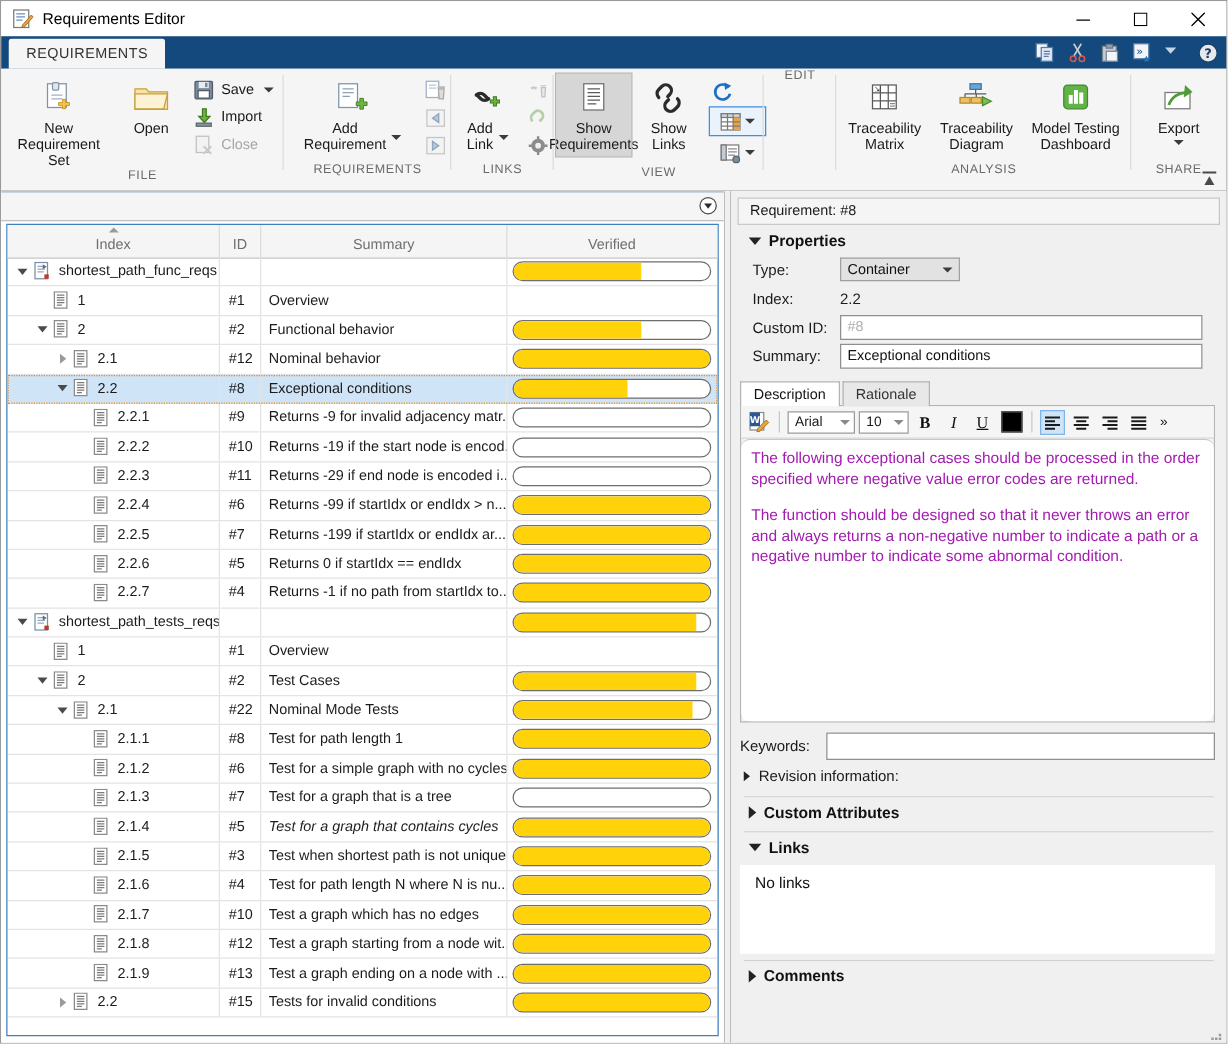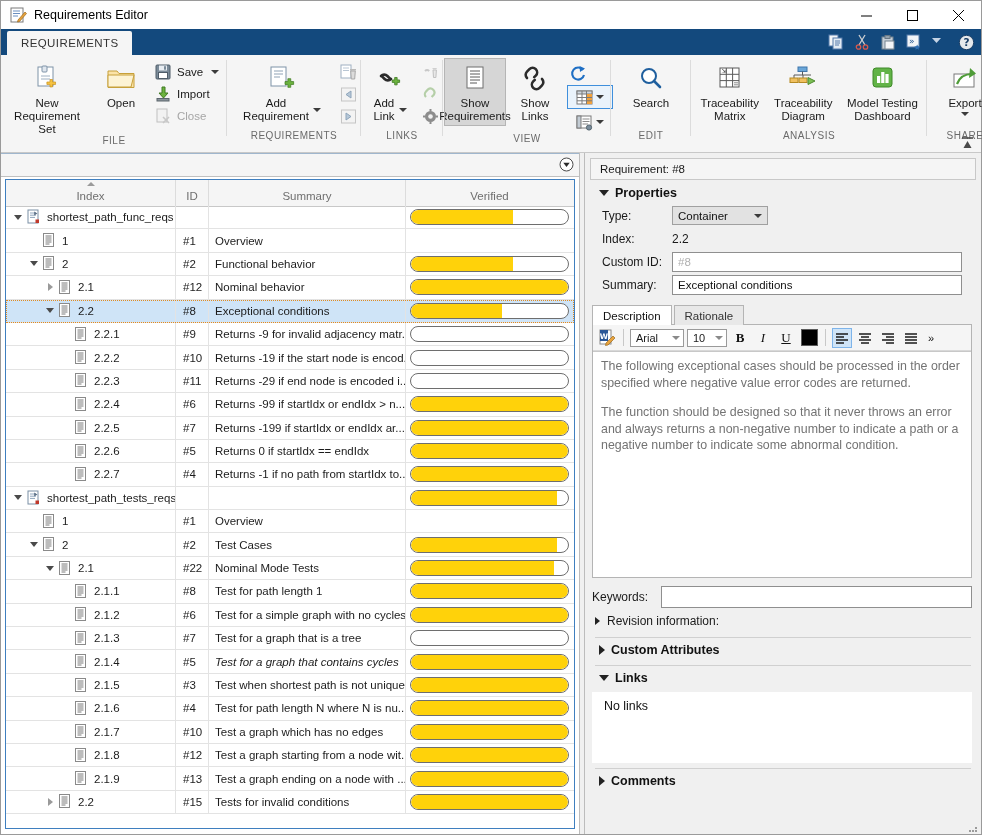--- a/index.html
+++ b/index.html
@@ -127,22 +127,22 @@
   .t2.on{background:#fff;color:#111;position:relative;z-index:2;}
   .edwrap{margin:0 9px 0 7px;border:1px solid #b4b4b4;background:#f5f5f5;margin-top:-1px;}
   .edtoolbar{height:25px;display:flex;align-items:center;gap:3px;padding:0 4px;background:#f5f5f5;
              border-bottom:1px solid #d8d8d8;}
   .sep{width:1px;height:17px;background:#c8c8c8;margin:0 3px;}
   .combo{height:18px;border:1px solid #9a9a9a;background:#fff;display:flex;align-items:center;
          justify-content:space-between;padding:0 3px 0 5px;font-size:11px;box-sizing:border-box;gap:4px;}
   .fbtn{width:20px;height:20px;display:flex;align-items:center;justify-content:center;font-size:13px;color:#111;}
   .fbtn.on{background:#cfe4f7;border:1px solid #7eb4ea;box-sizing:border-box;}
   .swatch{width:15px;height:15px;background:#000;border:1px solid #5a5a5a;}
-  .descbody{background:#fff;height:213px;padding:6px 8px;font-size:12.4px;line-height:16.5px;color:#737373;
-            overflow:hidden;border-top:1px solid #c8c8c8;}
+  .descbody{background:#fff;height:213px;padding:6px 8px;font-size:12.4px;line-height:16.5px;color:#a21caf;
+            overflow:hidden;border-top:1px solid #c8c8c8;border-radius:7px;}
   .descbody p{margin:0 0 13px 0;}
   .kwrow{display:flex;align-items:center;height:24px;padding-left:7px;margin-top:7px;}
   .subrow{display:flex;align-items:center;gap:7px;height:24px;padding-left:10px;font-size:12px;color:#1a1a1a;}
   .nolinks{background:#fff;margin:3px 9px 0 7px;height:64px;padding:7px 0 0 12px;font-size:12.4px;color:#111;}
   .gripper{position:absolute;right:3px;bottom:2px;width:10px;height:10px;}
 
   .kwfield{height:20px;background:#fff;border:1px solid #8f8f8f;flex:1 1 auto;margin-right:9px;}
 </style>
 </head>
 <body>
@@ -443,31 +443,20 @@
               <circle cx="13" cy="13.5" r="2.6" fill="#7a8d9c" stroke="#56656f"></circle>
             </svg>
             <span class="caret"></span>
           </div>
         </div>
       </div>
       <div class="rglabel">VIEW</div>
     </div>
 
     <div class="rgroup" style="width:78px;">
-      <div class="rgbody" style="justify-content:center;">
-        <div class="bigbtn" style="width:62px;">
-          <span class="ic">
-            <svg width="28" height="28" viewBox="0 0 28 28">
-              <circle cx="12" cy="11" r="7" fill="#fff" stroke="#1f5f9e" stroke-width="2"></circle>
-              <line x1="17" y1="16" x2="23" y2="22" stroke="#1f5f9e" stroke-width="2.6" stroke-linecap="round"></line>
-            </svg>
-          </span>
-          <span>Search</span>
-        </div>
-      </div>
       <div class="rglabel">EDIT</div>
     </div>
 
     <div class="rgroup" style="width:232px;">
       <div class="rgbody" style="justify-content:center;">
         <div class="bigbtn" style="width:72px;">
           <span class="ic">
             <svg width="28" height="28" viewBox="0 0 28 28">
               <rect x="4" y="3" width="19" height="19" fill="#fff" stroke="#5a5a5a"></rect>
               <line x1="10.3" y1="3" x2="10.3" y2="22" stroke="#5a5a5a"></line>

